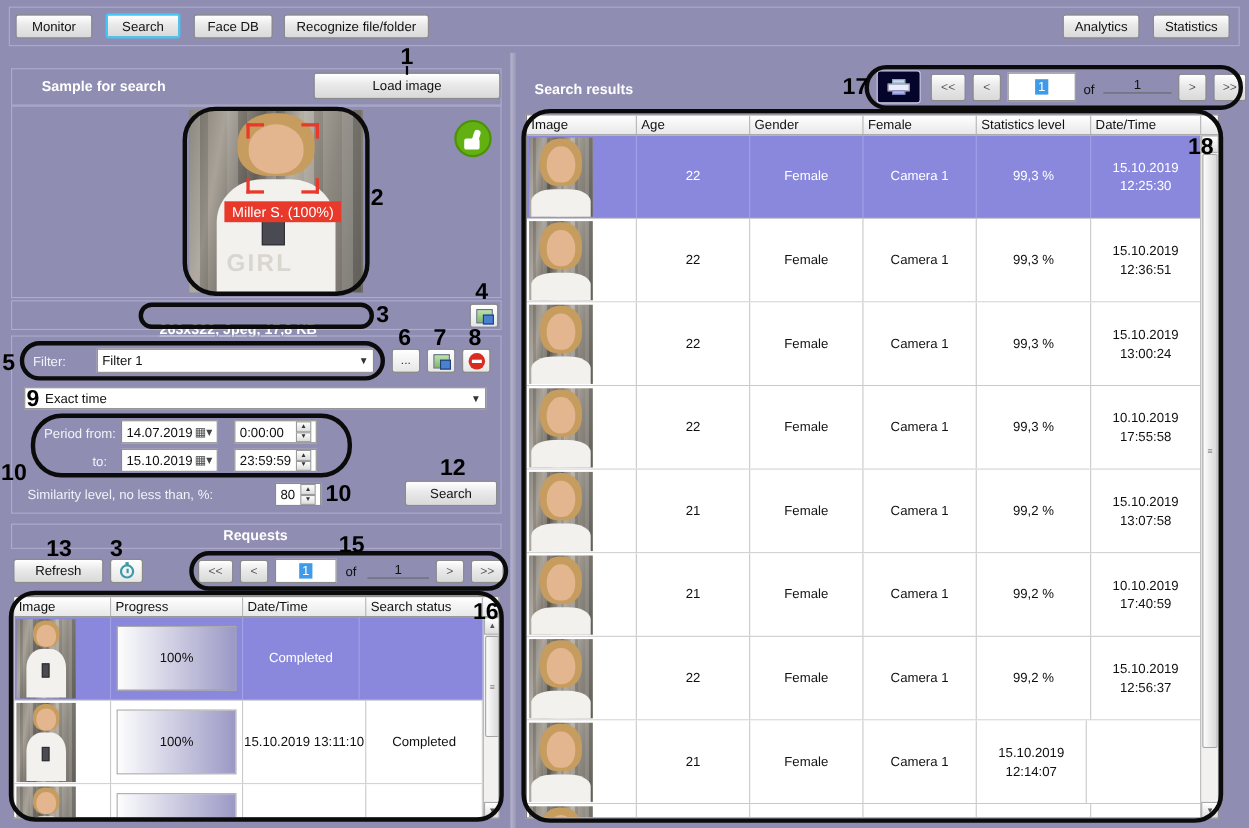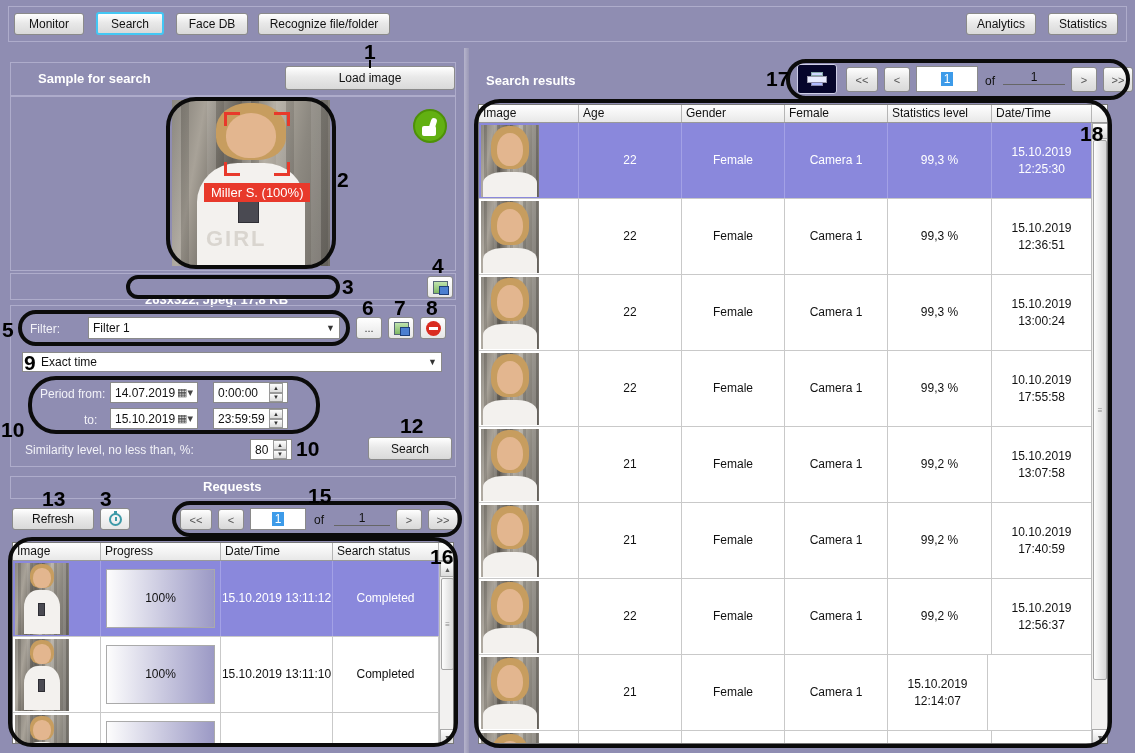--- a/index.html
+++ b/index.html
@@ -237,21 +237,20 @@
             <div class="streets"></div>
             <div class="hair"></div>
             <div class="face"></div>
             <div class="shirt"></div>
             <div class="phone"></div>
           </div>
         </div>
         <div class="cell" style="width: 120px;">
           <div class="progress-bar">100%</div>
         </div>
-        <div class="cell" style="width: 112px;">15.10.2019 13:11:12</div>
         <div class="cell" style="width: 106px;">Completed</div>
       </div>
       <div class="trow" style="height: 76px;">
         <div class="cell imgcell" style="width: 88px;">
           <div class="portrait thumb-far" style="position: relative; flex: 0 0 auto; width: 54px; height: 72px;">
             <div class="streets"></div>
             <div class="hair"></div>
             <div class="face"></div>
             <div class="shirt"></div>
             <div class="phone"></div>

